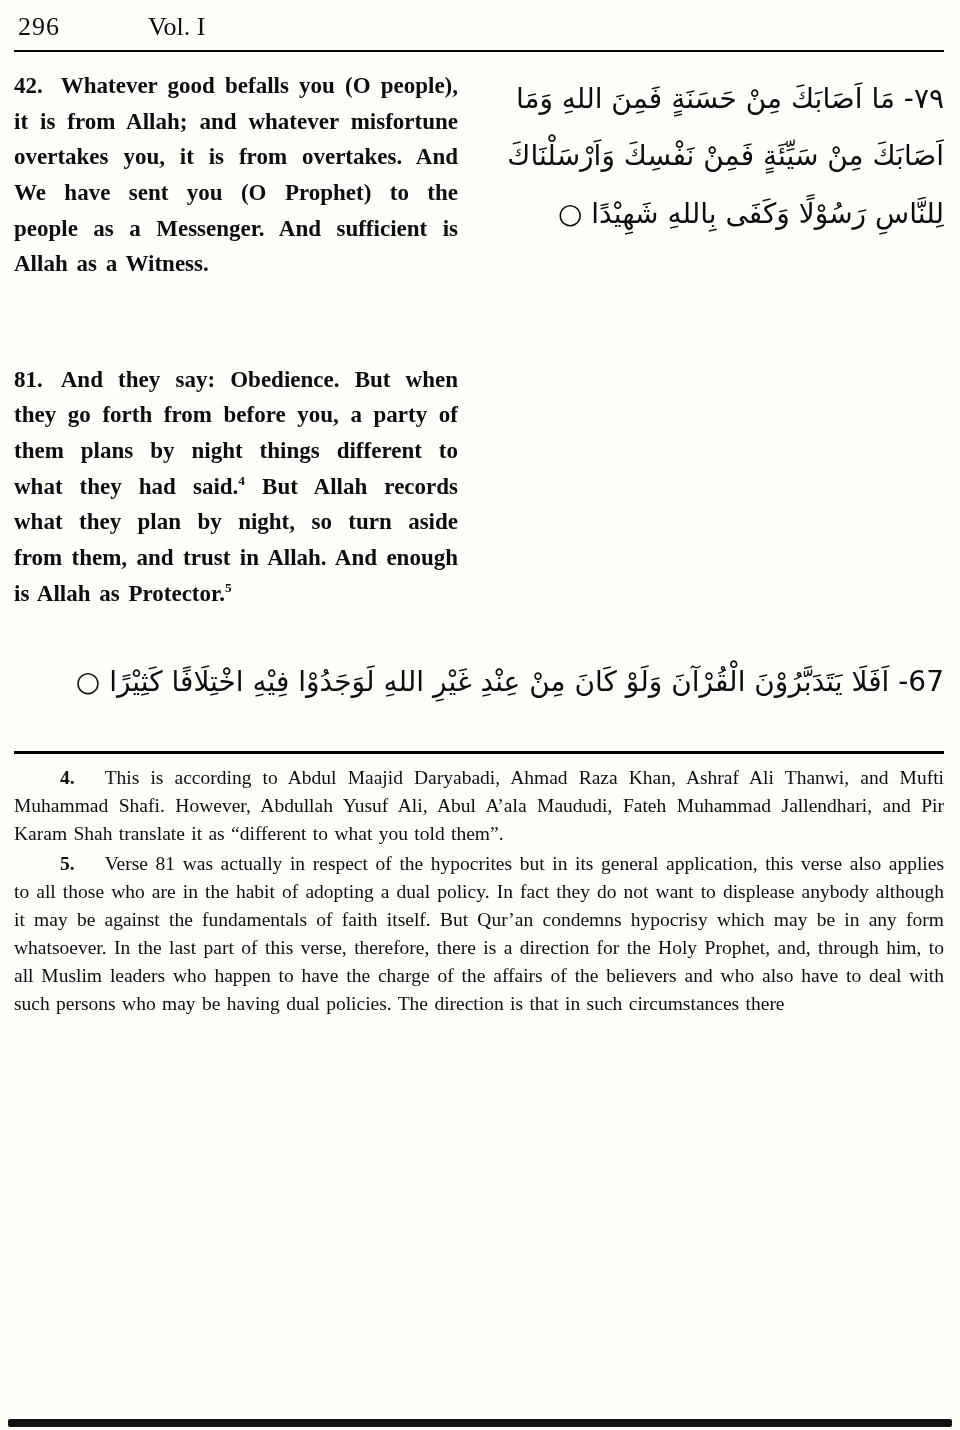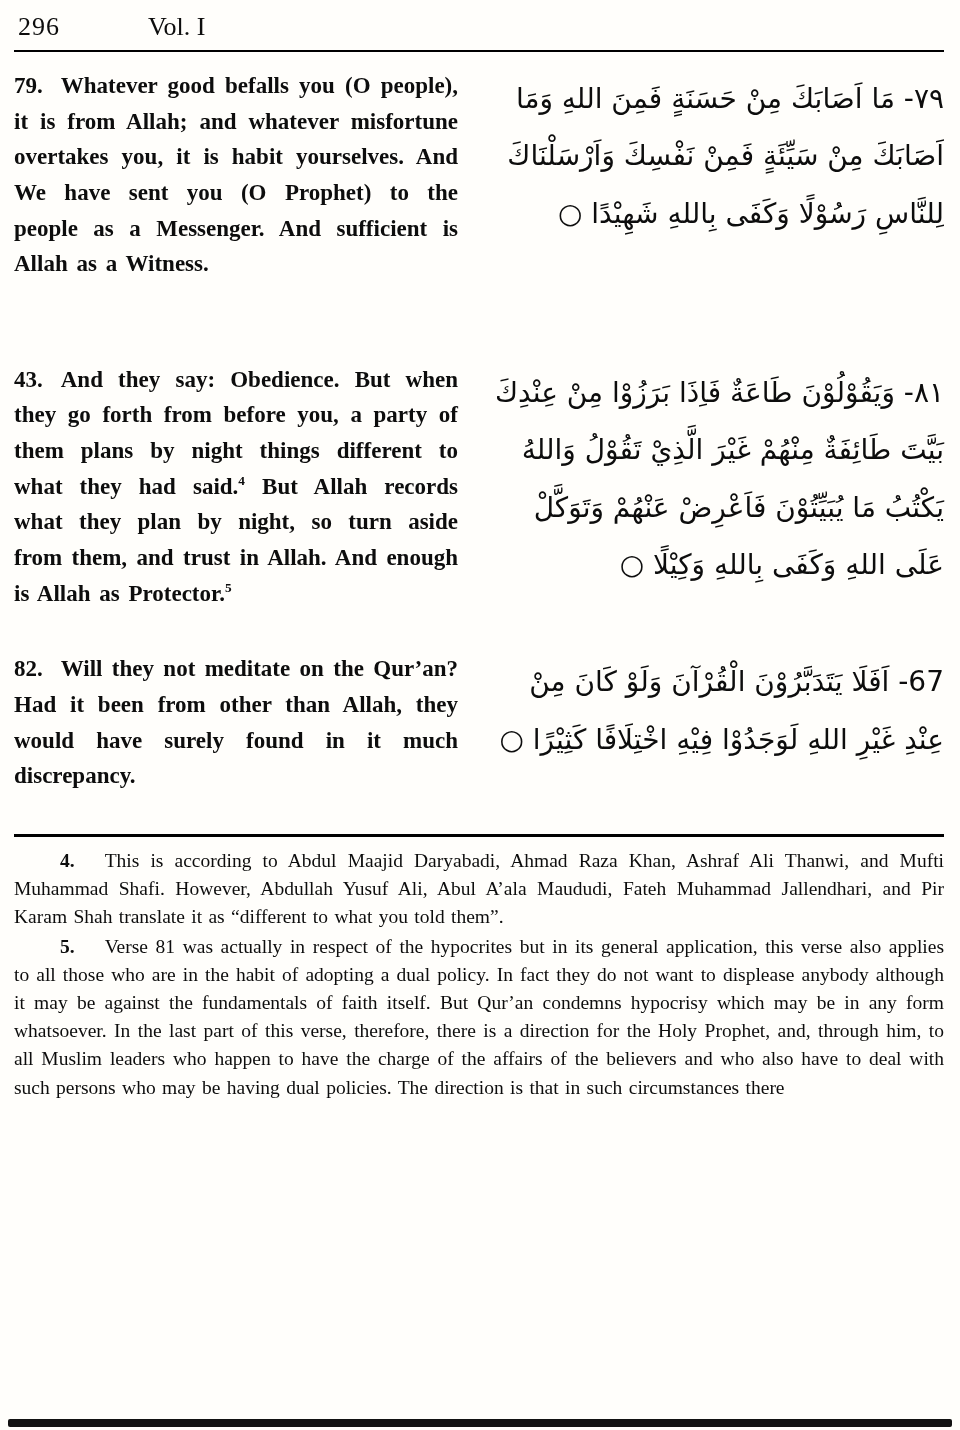--- a/index.html
+++ b/index.html
@@ -56,34 +56,32 @@
 
   <header class="page-header">
     <span class="page-num">296</span>
     <span class="volume">Vol. I</span>
   </header>
   <div class="header-rule"></div>
 
   <main class="verses">
 
     <div class="verse-row">
-      <p class="english"><span class="vnum">79.</span><span>Whatever good befalls you (O people), it is from Allah; and whatever misfortune overtakes you, it is habit yourselves. And We have sent you (O Prophet) to the people as a Messenger. And sufficient is Allah as a Witness.</span></p>
+      <p class="english"><span class="vnum">42.</span><span>Whatever good befalls you (O people), it is from Allah; and whatever misfortune overtakes you, it is from overtakes. And We have sent you (O Prophet) to the people as a Messenger. And sufficient is Allah as a Witness.</span></p>
       <p class="arabic" dir="rtl">٧٩- مَا اَصَابَكَ مِنْ حَسَنَةٍ فَمِنَ اللهِ وَمَا اَصَابَكَ مِنْ سَيِّئَةٍ فَمِنْ نَفْسِكَ وَاَرْسَلْنَاكَ لِلنَّاسِ رَسُوْلًا وَكَفَى بِاللهِ شَهِيْدًا ○</p>
     </div>
 
     <div class="verse-row">
     </div>
 
     <div class="verse-row">
-      <p class="english"><span class="vnum">43.</span><span>And they say: Obedience. But when they go forth from before you, a party of them plans by night things different to what they had said.</span><sup class="fnref">4</sup><span> But Allah records what they plan by night, so turn aside from them, and trust in Allah. And enough is Allah as Protector.</span><sup class="fnref">5</sup></p>
-      <p class="arabic" dir="rtl">٨١- وَيَقُوْلُوْنَ طَاعَةٌ فَاِذَا بَرَزُوْا مِنْ عِنْدِكَ بَيَّتَ طَائِفَةٌ مِنْهُمْ غَيْرَ الَّذِيْ تَقُوْلُ وَاللهُ يَكْتُبُ مَا يُبَيِّتُوْنَ فَاَعْرِضْ عَنْهُمْ وَتَوَكَّلْ عَلَى اللهِ وَكَفَى بِاللهِ وَكِيْلًا ○</p>
+      <p class="english"><span class="vnum">81.</span><span>And they say: Obedience. But when they go forth from before you, a party of them plans by night things different to what they had said.</span><sup class="fnref">4</sup><span> But Allah records what they plan by night, so turn aside from them, and trust in Allah. And enough is Allah as Protector.</span><sup class="fnref">5</sup></p>
     </div>
 
     <div class="verse-row">
-      <p class="english"><span class="vnum">82.</span><span>Will they not meditate on the Qur’an? Had it been from other than Allah, they would have surely found in it much discrepancy.</span></p>
       <p class="arabic" dir="rtl">67- اَفَلَا يَتَدَبَّرُوْنَ الْقُرْآنَ وَلَوْ كَانَ مِنْ عِنْدِ غَيْرِ اللهِ لَوَجَدُوْا فِيْهِ اخْتِلَافًا كَثِيْرًا ○</p>
     </div>
 
   </main>
 
   <footer class="footnotes">
     <div class="footnotes-rule"></div>
     <p class="footnote"><span class="fn-num">4.</span><span>This is according to Abdul Maajid Daryabadi, Ahmad Raza Khan, Ashraf Ali Thanwi, and Mufti Muhammad Shafi. However, Abdullah Yusuf Ali, Abul A’ala Maududi, Fateh Muhammad Jallendhari, and Pir Karam Shah translate it as “different to what you told them”.</span></p>
     <p class="footnote"><span class="fn-num">5.</span><span>Verse 81 was actually in respect of the hypocrites but in its general application, this verse also applies to all those who are in the habit of adopting a dual policy. In fact they do not want to displease anybody although it may be against the fundamentals of faith itself. But Qur’an condemns hypocrisy which may be in any form whatsoever. In the last part of this verse, therefore, there is a direction for the Holy Prophet, and, through him, to all Muslim leaders who happen to have the charge of the affairs of the believers and who also have to deal with such persons who may be having dual policies. The direction is that in such circumstances there</span></p>
   </footer>

